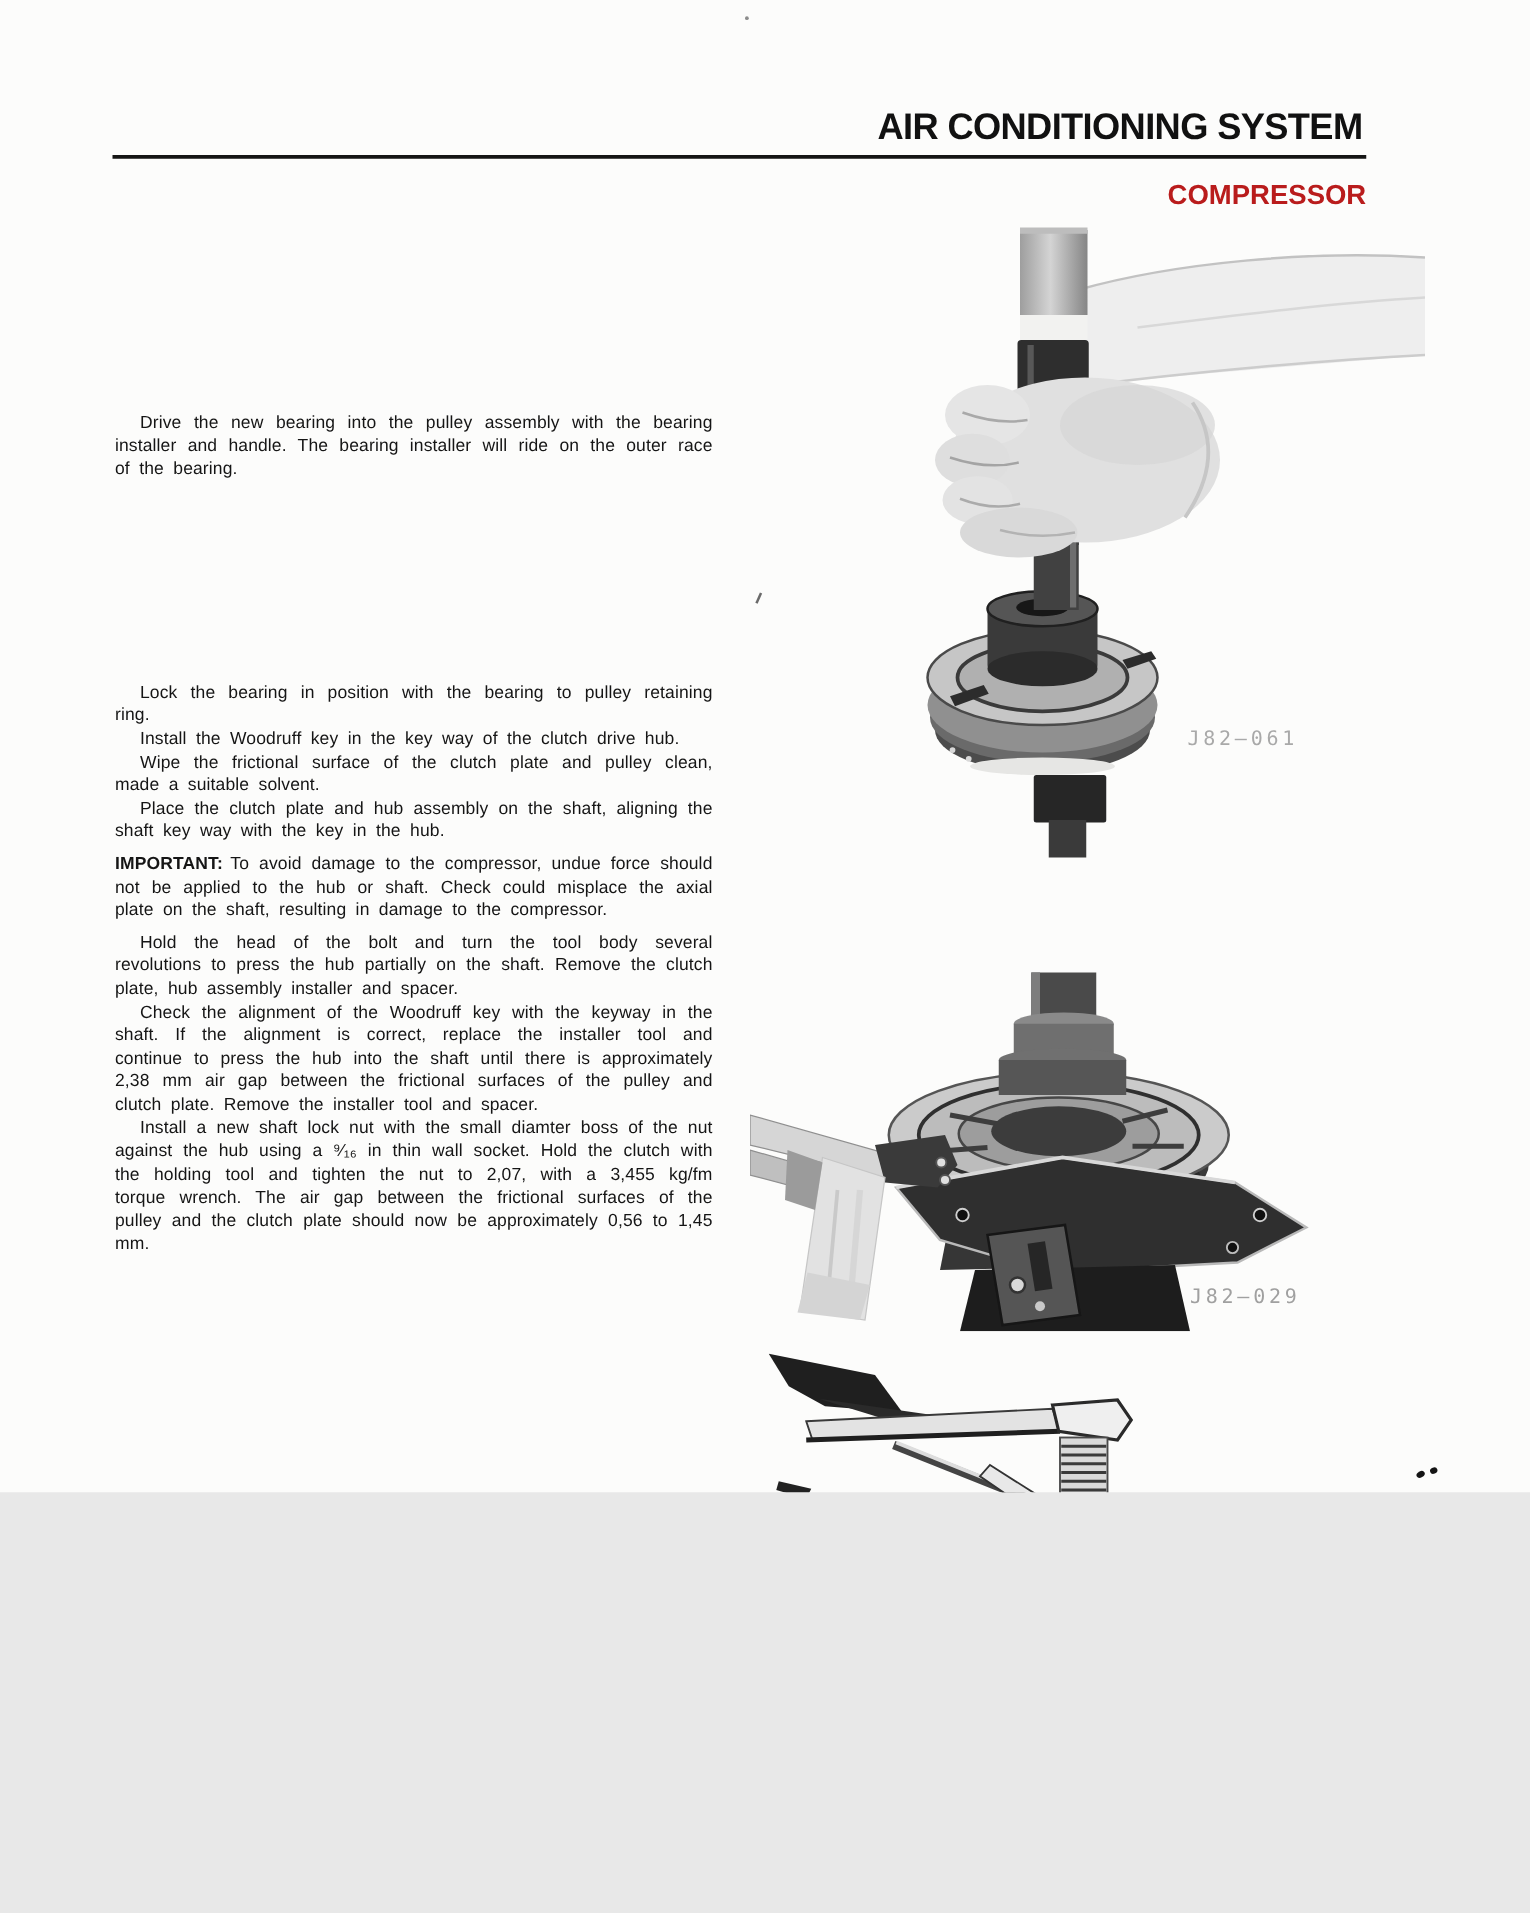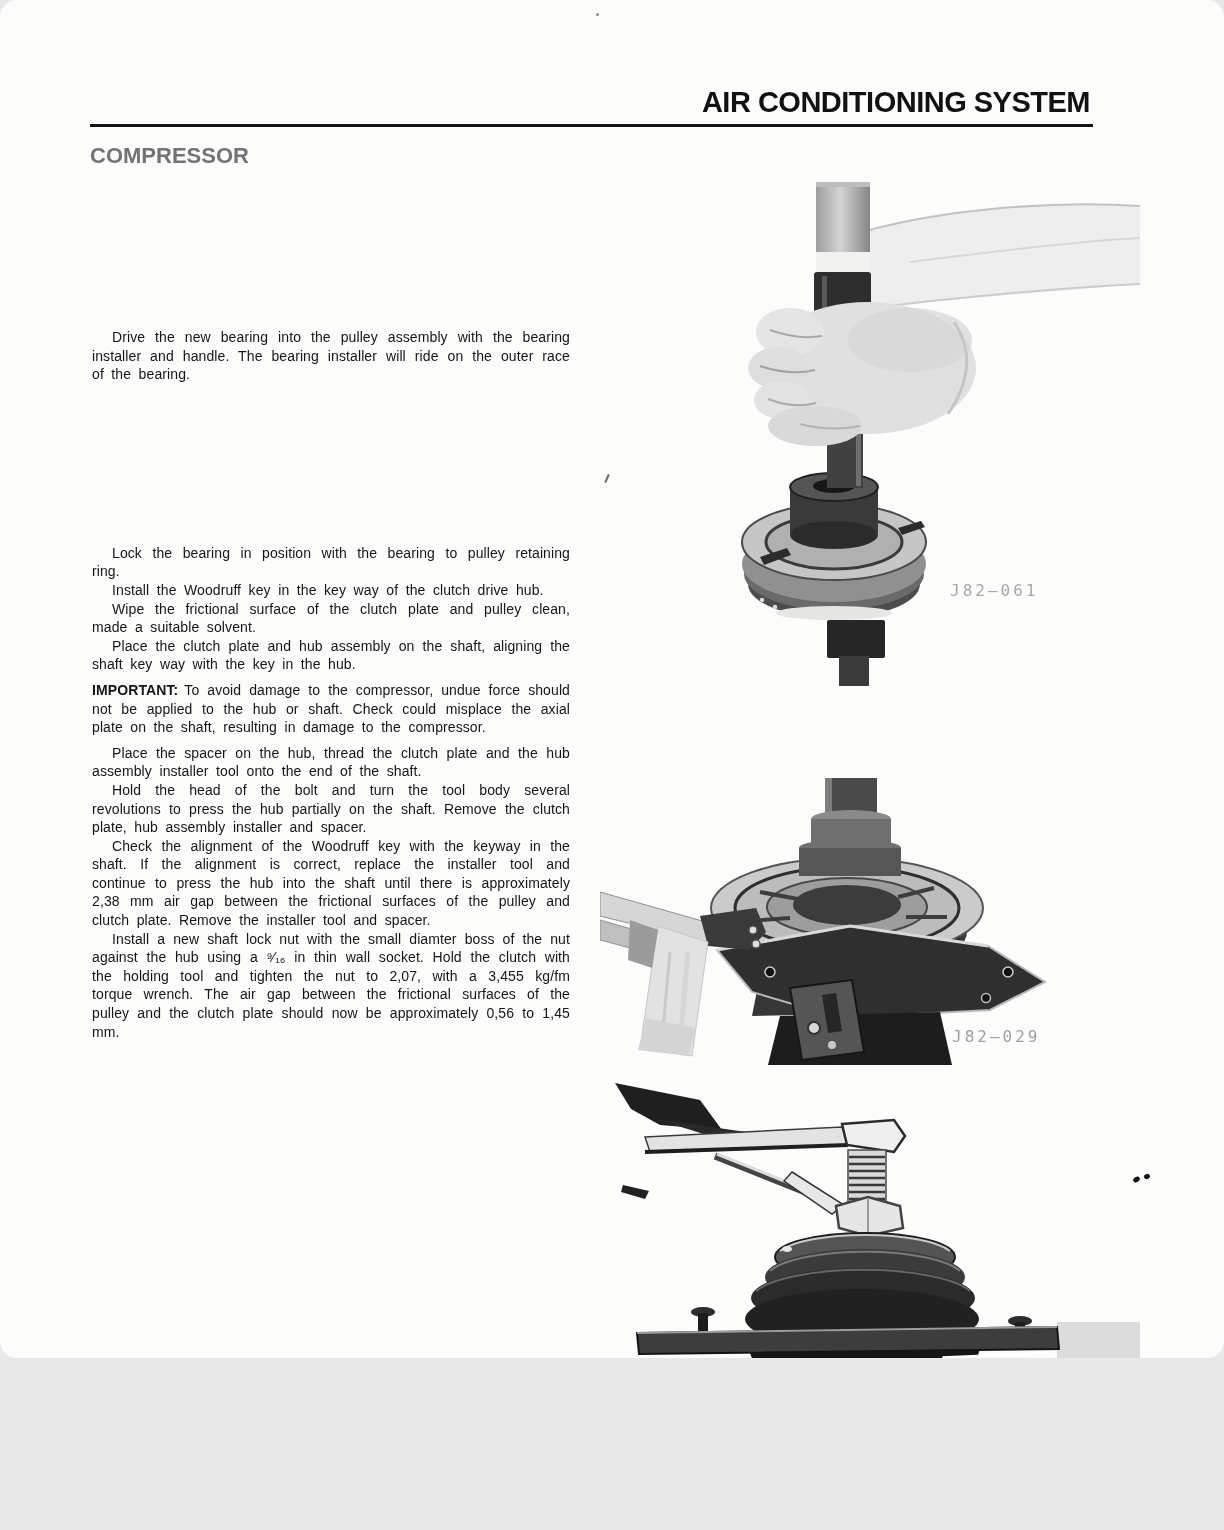--- a/index.html
+++ b/index.html
@@ -1,33 +1,33 @@
 <!DOCTYPE html>
 <html><head>
 <meta charset="utf-8">
 <style>
   html,body{margin:0;padding:0;background:#e8e8e8;}
   .page{
-    position:relative;width:1224px;height:1358px;margin:0 auto;
+    position:relative;width:1224px;height:1194px;margin:0 auto;
     background:#fcfcfb;overflow:hidden;
-    font-family:"Liberation Sans",sans-serif;color:#161616;border-radius:17px;
+    font-family:"Liberation Sans",sans-serif;color:#161616;
   }
   
   .header-title{
     position:absolute;top:86px;right:134px;
     font-size:29px;font-weight:bold;letter-spacing:-0.5px;color:#111;
     transform:scaleY(1.02);white-space:nowrap;
   }
   .header-rule{
     position:absolute;left:90px;top:124px;width:1003px;height:3px;
     background:#151515;
   }
   .section-title{
-    position:absolute;left:90px;top:143px;width:1003px;text-align:left;
-    font-size:22px;font-weight:bold;letter-spacing:0px;color:#737373;
+    position:absolute;left:90px;top:143px;width:1003px;text-align:right;
+    font-size:22px;font-weight:bold;letter-spacing:0px;color:#b91c1c;
   }
   
   .column{
     position:absolute;left:92px;top:328px;width:478px;
     font-size:14px;line-height:18.6px;text-align:justify;
     word-spacing:3.5px;letter-spacing:0.1px;color:#151515;
   }
   .column p{margin:0;}
   .column p.indent{text-indent:20px;}
   .column p.big-gap{margin-bottom:160px;}
@@ -73,21 +73,20 @@
   <div class="header-rule"></div>
   <div class="section-title">COMPRESSOR</div>
 
   <div class="column">
     <p class="indent big-gap">Drive the new bearing into the pulley assembly with the bearing installer and handle. The bearing installer will ride on the outer race of the bearing.</p>
     <p class="indent">Lock the bearing in position with the bearing to pulley retaining ring.</p>
     <p class="indent">Install the Woodruff key in the key way of the clutch drive hub.</p>
     <p class="indent">Wipe the frictional surface of the clutch plate and pulley clean, made a suitable solvent.</p>
     <p class="indent">Place the clutch plate and hub assembly on the shaft, aligning the shaft key way with the key in the hub.</p>
     <p class="flush"><span class="lead">IMPORTANT:</span><span>To avoid damage to the compressor, undue force should not be applied to the hub or shaft. Check could misplace the axial plate on the shaft, resulting in damage to the compressor.</span></p>
-    <p class="indent">Place the spacer on the hub, thread the clutch plate and the hub assembly installer tool onto the end of the shaft.</p>
     <p class="indent">Hold the head of the bolt and turn the tool body several revolutions to press the hub partially on the shaft. Remove the clutch plate, hub assembly installer and spacer.</p>
     <p class="indent">Check the alignment of the Woodruff key with the keyway in the shaft. If the alignment is correct, replace the installer tool and continue to press the hub into the shaft until there is approximately 2,38 mm air gap between the frictional surfaces of the pulley and clutch plate. Remove the installer tool and spacer.</p>
     <p class="indent">Install a new shaft lock nut with the small diamter boss of the nut against the hub using a ⁹⁄₁₆ in thin wall socket. Hold the clutch with the holding tool and tighten the nut to 2,07, with a 3,455 kg/fm torque wrench. The air gap between the frictional surfaces of the pulley and the clutch plate should now be approximately 0,56 to 1,45 mm.</p>
   </div>
 
   <svg class="figure" style="left:610px;top:180px;" width="530" height="440" viewBox="0 0 530 440" aria-hidden="true">
     <defs>
       <linearGradient id="gMetalV" x1="0" y1="0" x2="1" y2="0">
         <stop offset="0" stop-color="#9e9e9e"></stop>
           <stop offset="0.45" stop-color="#d4d4d4"></stop>

